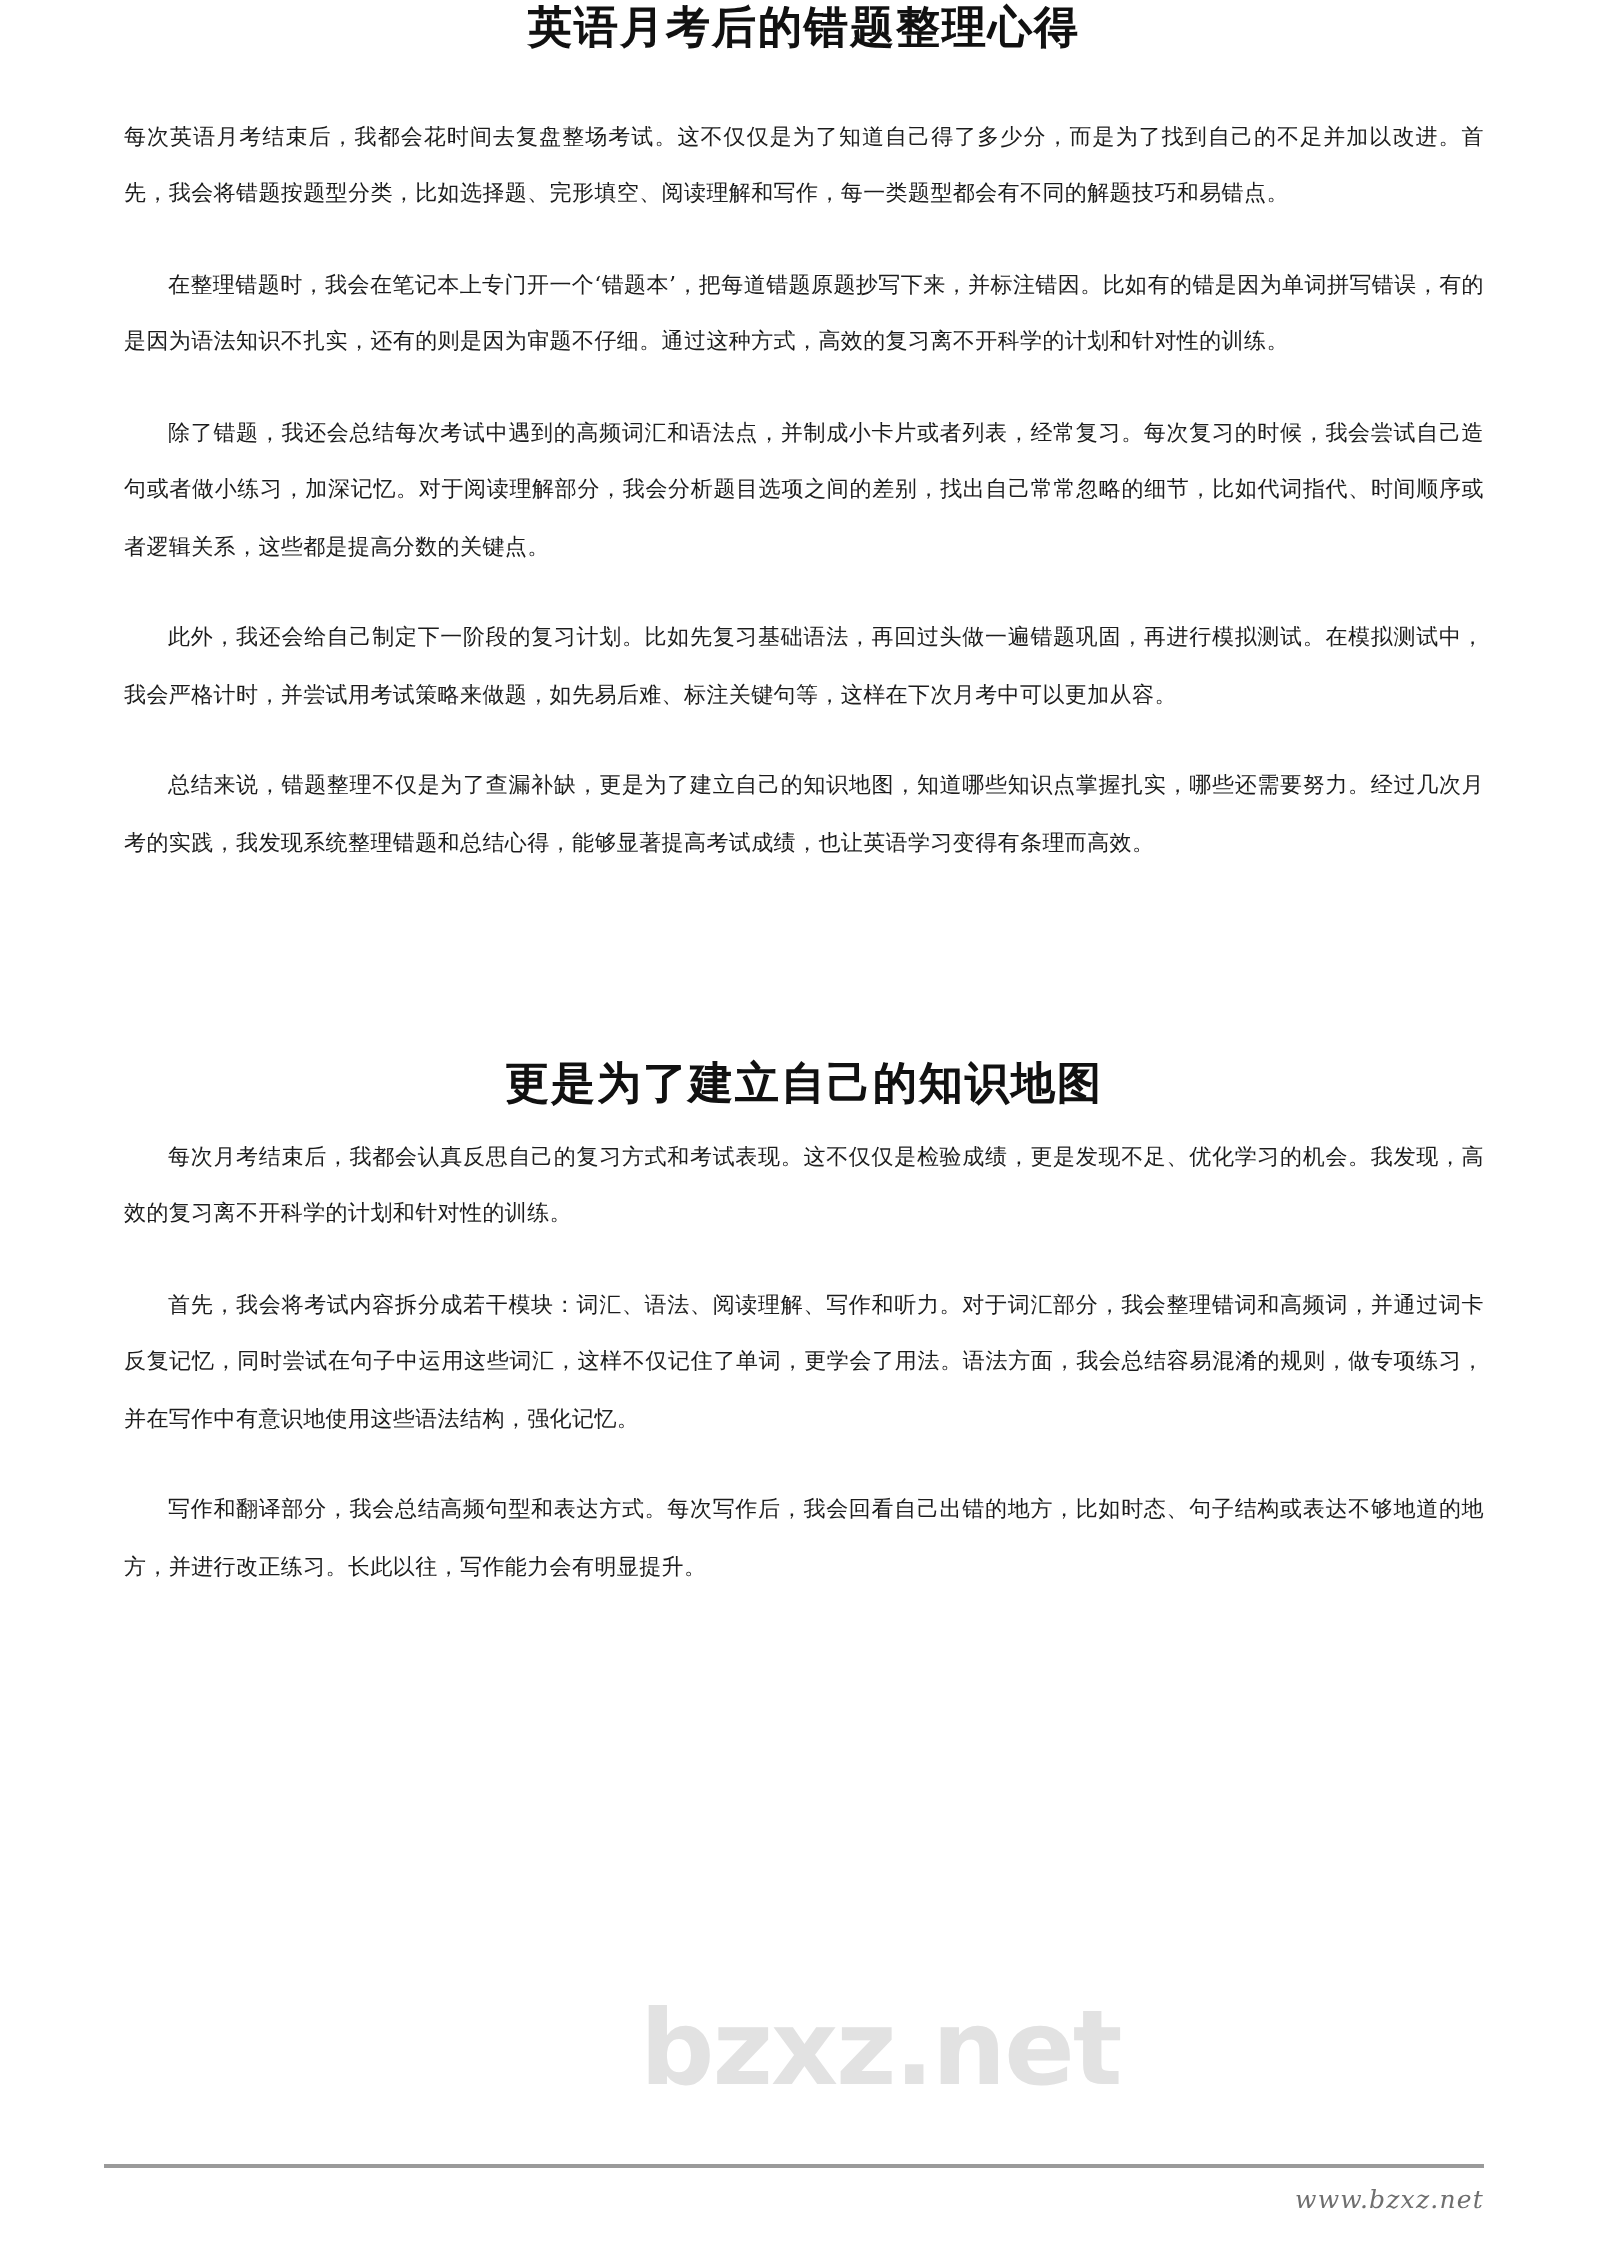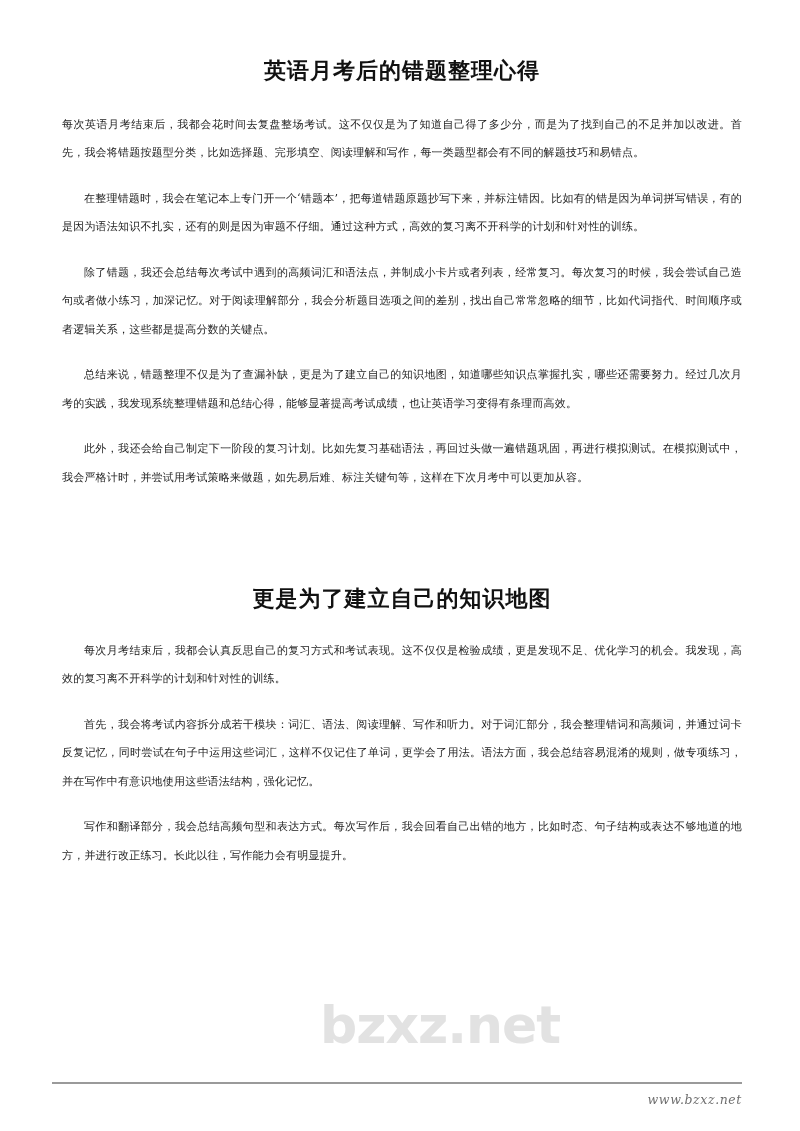--- a/index.html
+++ b/index.html
@@ -51,40 +51,40 @@
     text-align: center;
     font-family: "DejaVu Serif", "Liberation Serif", serif;
     font-weight: bold;
     font-size: 22px;
     letter-spacing: 1px;
     color: #111111;
     margin: 0;
     line-height: 1.3;
   }
 
-  .section-one-title { padding-top: 56px; }
+  .section-one-title { }
   .section-two-title { padding-top: 92px; }
 
   
   .body-text {
     font-family: "DejaVu Serif", "Liberation Serif", serif;
     font-size: 11px;
     line-height: 28.5px;
     color: #1c1c1c;
     text-align: justify;
     text-justify: inter-character;
     margin: 0;
     letter-spacing: 0.2px;
   }
 
   .para { margin-top: 17px; text-indent: 2em; }
   .para.no-indent { text-indent: 0; }
   .para.first { margin-top: 26px; }
 
-  .section-two .para.first { margin-top: 24px; }
+  .section-two .para.first { margin-top: 8px; }
 
   
   .footer {
     position: absolute;
     left: 52px;
     right: 58px;
     bottom: 24px;
     z-index: 2;
   }
   .footer-rule {
@@ -113,23 +113,23 @@
 
     <div class="section-one">
       <h1 class="doc-title section-one-title">英语月考后的错题整理心得</h1>
 
       <p class="body-text para first no-indent">每次英语月考结束后，我都会花时间去复盘整场考试。这不仅仅是为了知道自己得了多少分，而是为了找到自己的不足并加以改进。首先，我会将错题按题型分类，比如选择题、完形填空、阅读理解和写作，每一类题型都会有不同的解题技巧和易错点。</p>
 
       <p class="body-text para">在整理错题时，我会在笔记本上专门开一个‘错题本’，把每道错题原题抄写下来，并标注错因。比如有的错是因为单词拼写错误，有的是因为语法知识不扎实，还有的则是因为审题不仔细。通过这种方式，高效的复习离不开科学的计划和针对性的训练。</p>
 
       <p class="body-text para">除了错题，我还会总结每次考试中遇到的高频词汇和语法点，并制成小卡片或者列表，经常复习。每次复习的时候，我会尝试自己造句或者做小练习，加深记忆。对于阅读理解部分，我会分析题目选项之间的差别，找出自己常常忽略的细节，比如代词指代、时间顺序或者逻辑关系，这些都是提高分数的关键点。</p>
 
+      <p class="body-text para">此外，我还会给自己制定下一阶段的复习计划。比如先复习基础语法，再回过头做一遍错题巩固，再进行模拟测试。在模拟测试中，我会严格计时，并尝试用考试策略来做题，如先易后难、标注关键句等，这样在下次月考中可以更加从容。</p>
+
       <p class="body-text para">总结来说，错题整理不仅是为了查漏补缺，更是为了建立自己的知识地图，知道哪些知识点掌握扎实，哪些还需要努力。经过几次月考的实践，我发现系统整理错题和总结心得，能够显著提高考试成绩，也让英语学习变得有条理而高效。</p>
-
-      <p class="body-text para">此外，我还会给自己制定下一阶段的复习计划。比如先复习基础语法，再回过头做一遍错题巩固，再进行模拟测试。在模拟测试中，我会严格计时，并尝试用考试策略来做题，如先易后难、标注关键句等，这样在下次月考中可以更加从容。</p>
     </div>
 
     <div class="section-two">
       <h1 class="doc-title section-two-title">更是为了建立自己的知识地图</h1>
 
       <p class="body-text para first">每次月考结束后，我都会认真反思自己的复习方式和考试表现。这不仅仅是检验成绩，更是发现不足、优化学习的机会。我发现，高效的复习离不开科学的计划和针对性的训练。</p>
 
       <p class="body-text para">首先，我会将考试内容拆分成若干模块：词汇、语法、阅读理解、写作和听力。对于词汇部分，我会整理错词和高频词，并通过词卡反复记忆，同时尝试在句子中运用这些词汇，这样不仅记住了单词，更学会了用法。语法方面，我会总结容易混淆的规则，做专项练习，并在写作中有意识地使用这些语法结构，强化记忆。</p>
 
 

